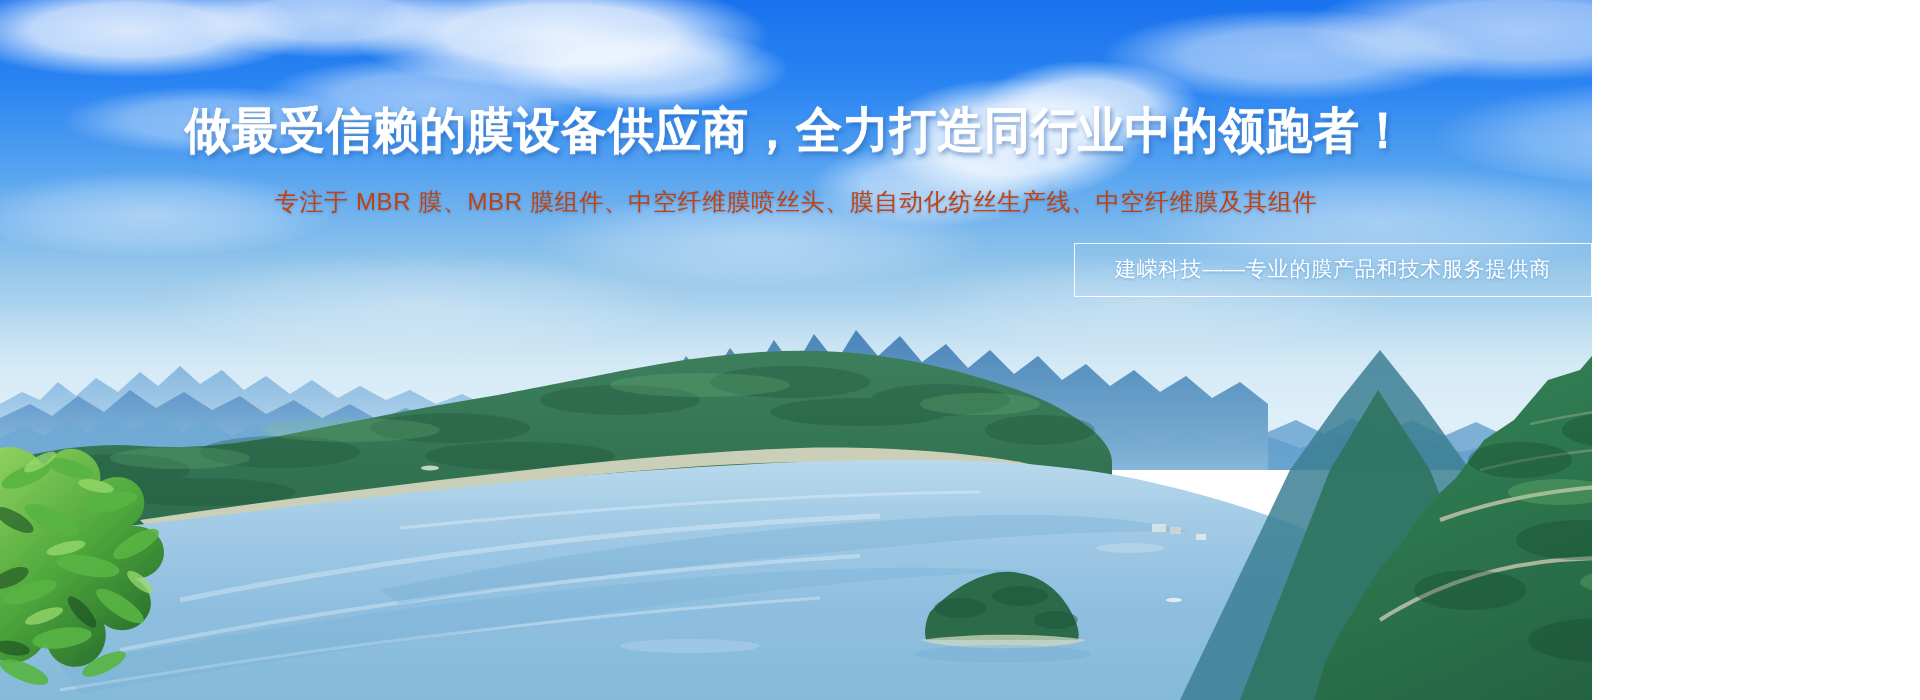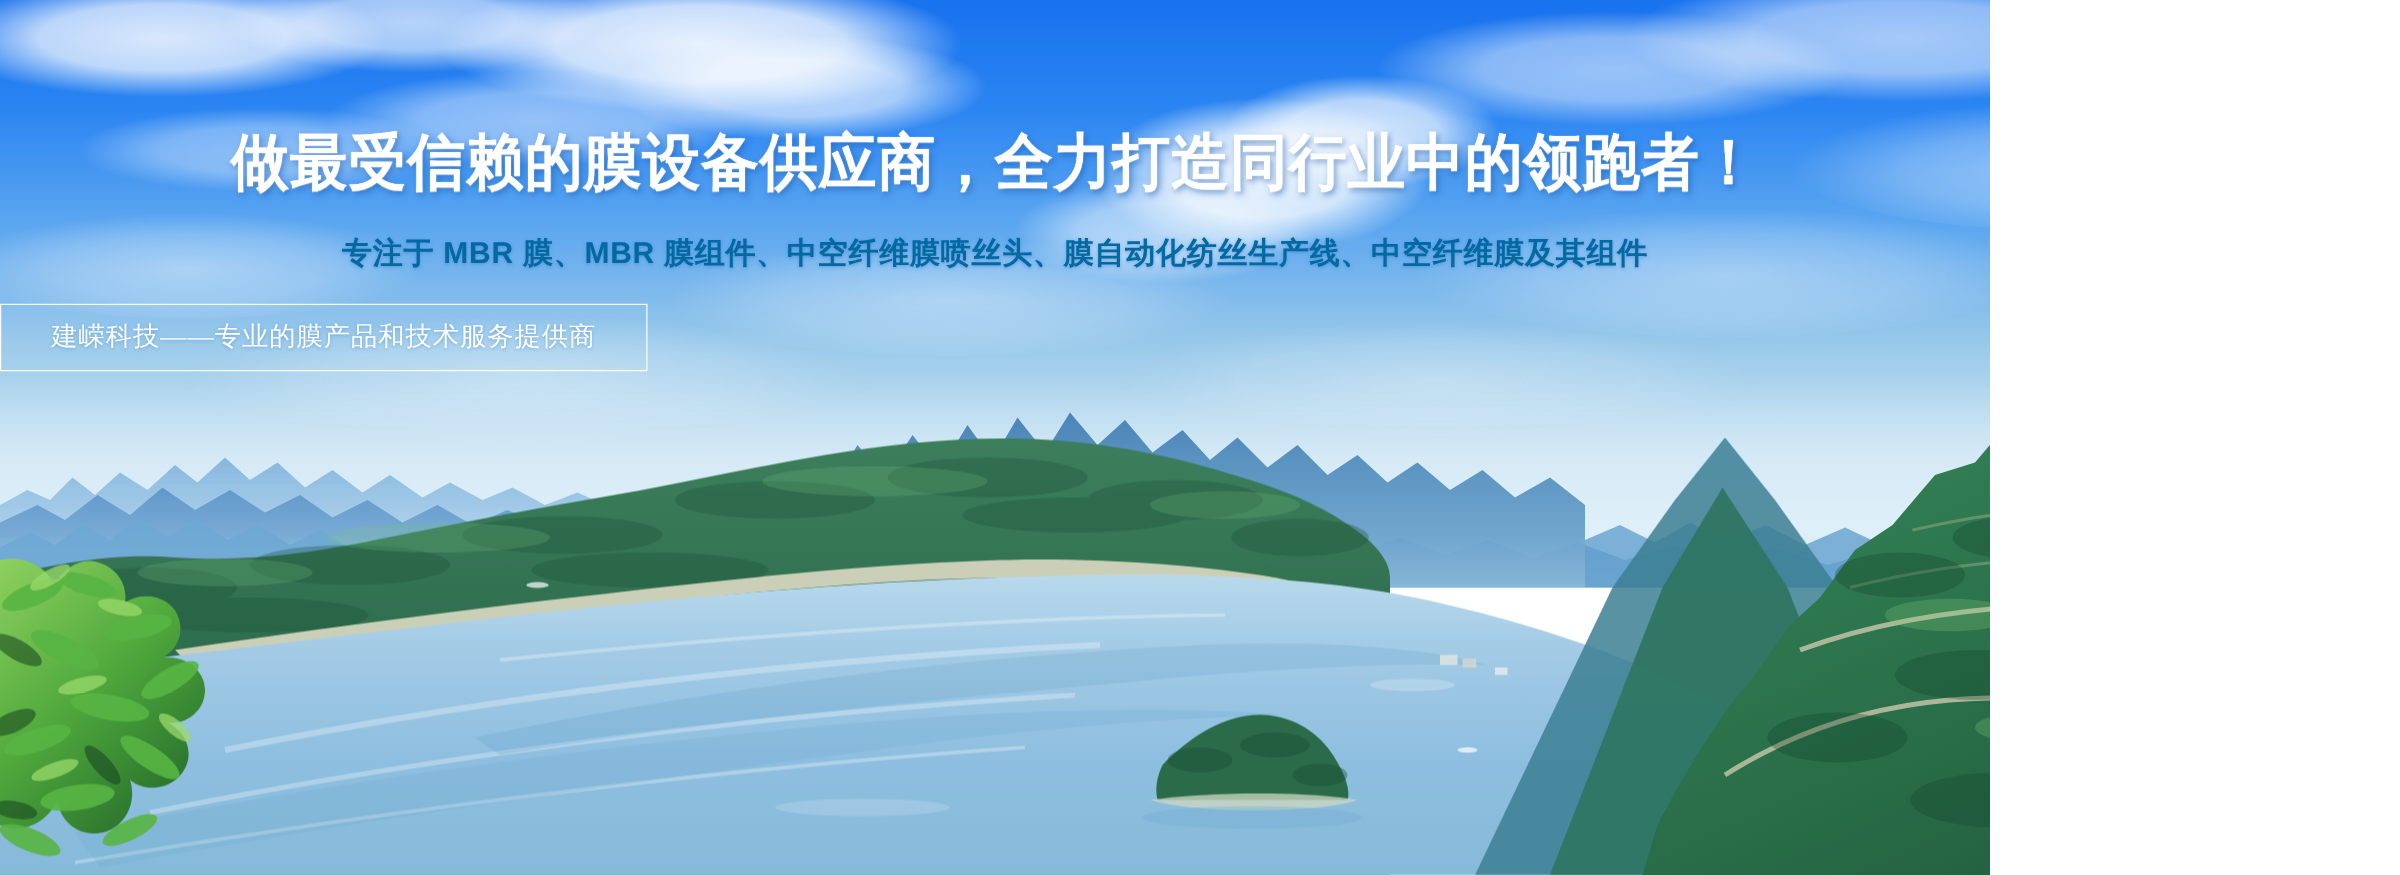--- a/index.html
+++ b/index.html
@@ -40,35 +40,34 @@
        0 0 1px rgba(255,255,255,.9),
        2px 3px 5px rgba(26,86,168,.55),
        0 1px 0 rgba(255,255,255,.55);
   }
 
   .subtitle{
     position:absolute;
     left:0;right:0;
     top:186px;
     text-align:center;
-    color:#0369a1;
+    color:#c2410c;
     font-size:24px;
-    font-weight:bold;
+    font-weight:normal;
     letter-spacing:.6px;
     white-space:nowrap;
     text-shadow:0 1px 3px rgba(40,110,190,.45);
   }
 
   .tagline-wrap{
     position:absolute;
     left:0;right:0;
     top:243px;
     display:flex;
-    justify-content:flex-start;
-    font-family:Liberation Serif, serif;
+    justify-content:flex-end;
   }
   .tagline-box{
     border:1px solid rgba(255,255,255,.92);
     padding:11px 40px 13px;
     color:#ffffff;
     font-size:21px;
     letter-spacing:.8px;
     white-space:nowrap;
     background:rgba(255,255,255,0.03);
     text-shadow:0 1px 3px rgba(40,110,190,.4);

